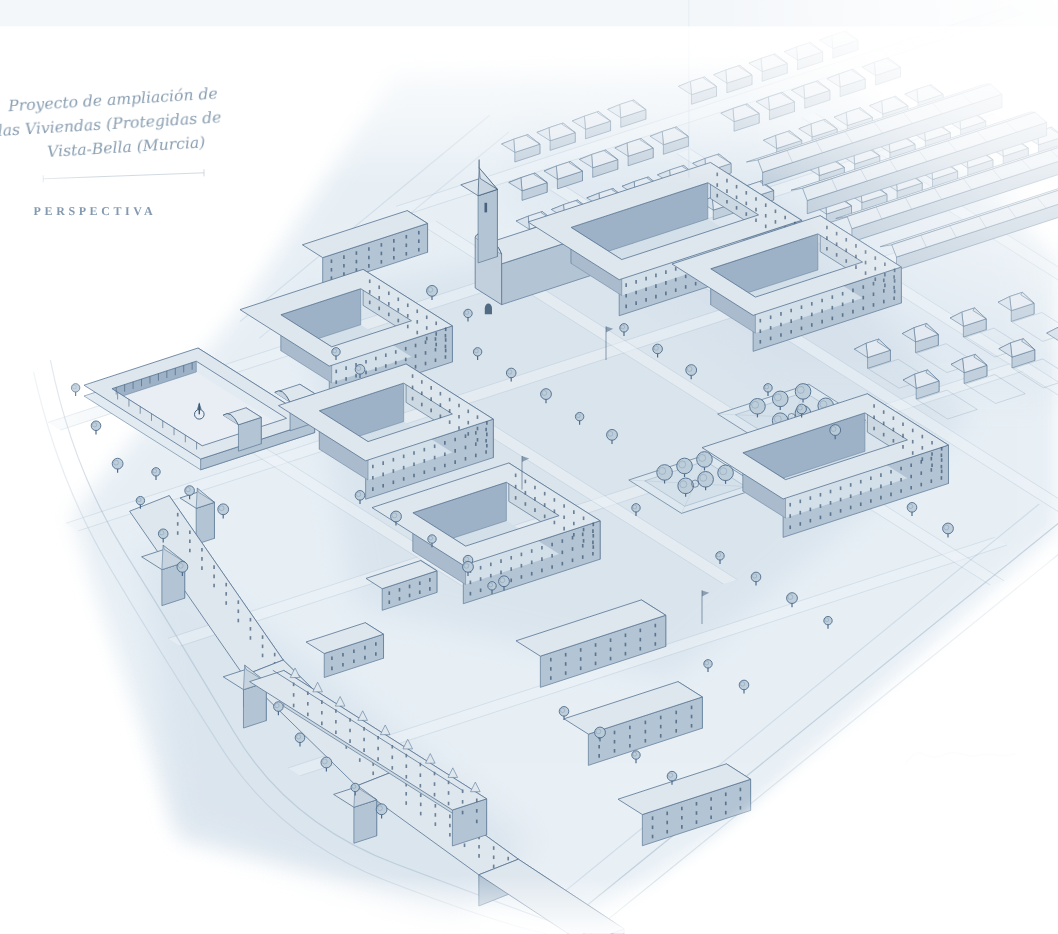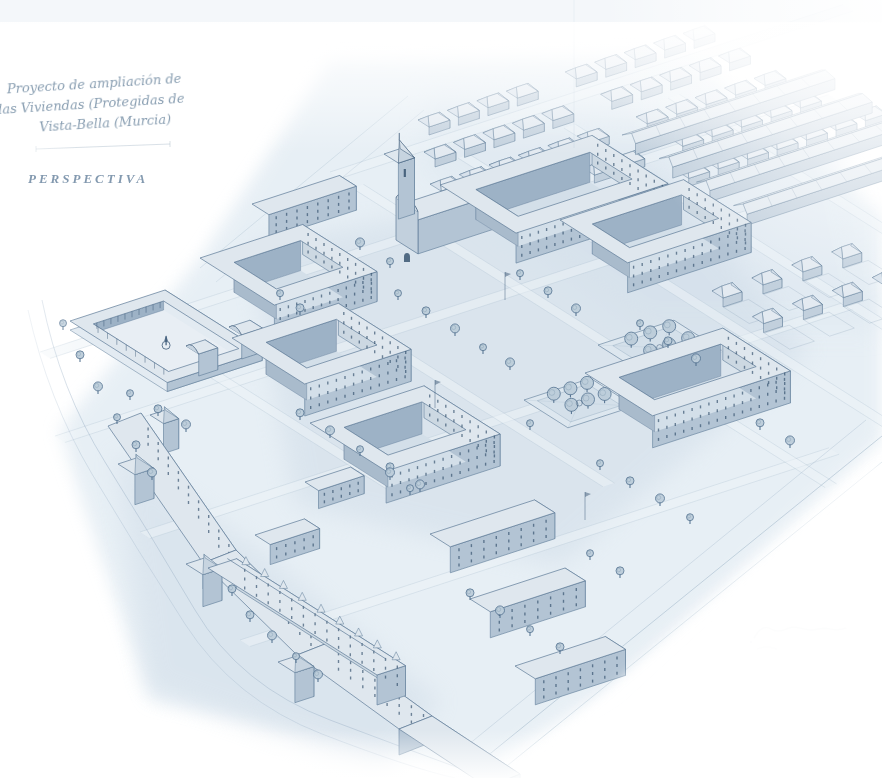--- a/index.html
+++ b/index.html
@@ -5,22 +5,22 @@
   html,body{margin:0;padding:0;background:#fff;}
   .canvas{position:relative;width:882px;height:778px;background:#ffffff;overflow:hidden;
           font-family:"Liberation Sans",sans-serif;}
   svg{position:absolute;left:0;top:0;}
   .title-block{position:absolute;left:8px;top:74px;color:#7f96ab;
     font-family:"DejaVu Serif",serif;font-style:italic;font-size:13px;line-height:20px;
     transform:rotate(-3.5deg);opacity:.92;white-space:nowrap;filter:blur(.2px);}
   .title-block .l2{margin-left:-10px;}
   .title-block .l3{margin-left:30px;}
   .stamp{position:absolute;left:28px;top:171px;color:#6e88a2;
-    font-family:"Liberation Serif",serif;font-size:13px;letter-spacing:3px;
-    opacity:.85;filter:blur(.3px);font-weight:600;font-style:italic;}
+    font-family:"Liberation Serif",serif;font-size:10px;letter-spacing:3px;
+    opacity:.85;filter:blur(.3px);font-weight:600;}
 </style>
 </head>
 <body>
 
 <div class="canvas">
 
   <svg width="882" height="778" viewBox="0 0 882 778">
     <defs>
       <filter id="f8" x="-30%" y="-30%" width="160%" height="160%">
           <feGaussianBlur stdDeviation="8"></feGaussianBlur>

